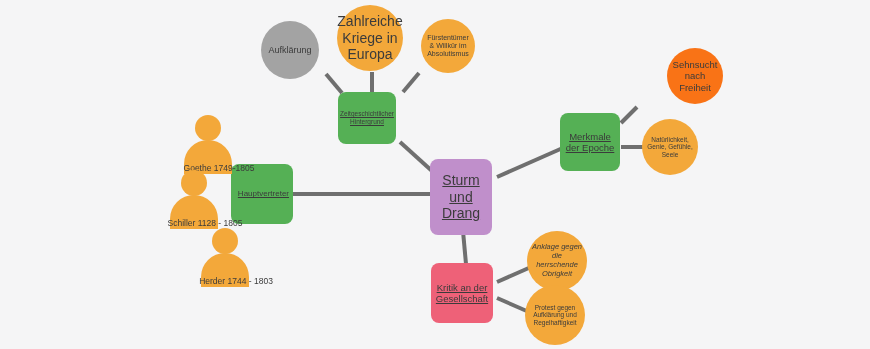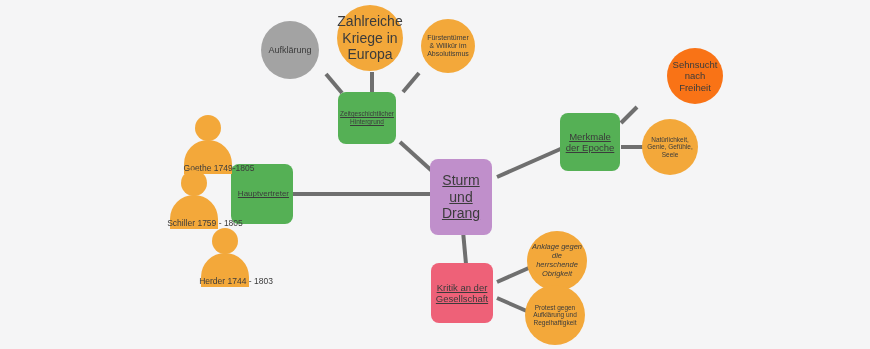--- a/index.html
+++ b/index.html
@@ -168,21 +168,21 @@
       <span class="body" style="background:#f3a83a;"></span>
     </span>
     <span class="plabel">Goethe 1749-1805</span>
   </div>
 
   <div class="person" style="left:168px; top:170px;">
     <span class="glyph">
       <span class="head" style="background:#f3a83a;"></span>
       <span class="body" style="background:#f3a83a;"></span>
     </span>
-    <span class="plabel">Schiller 1759 - 1805</span>
+    <span class="plabel">Schiller 1128 - 1805</span>
   </div>
 
   <div class="person" style="left:199px; top:228px;">
     <span class="glyph">
       <span class="head" style="background:#f3a83a;"></span>
       <span class="body" style="background:#f3a83a;"></span>
     </span>
     <span class="plabel">Herder 1744 - 1803</span>
   </div>
 

